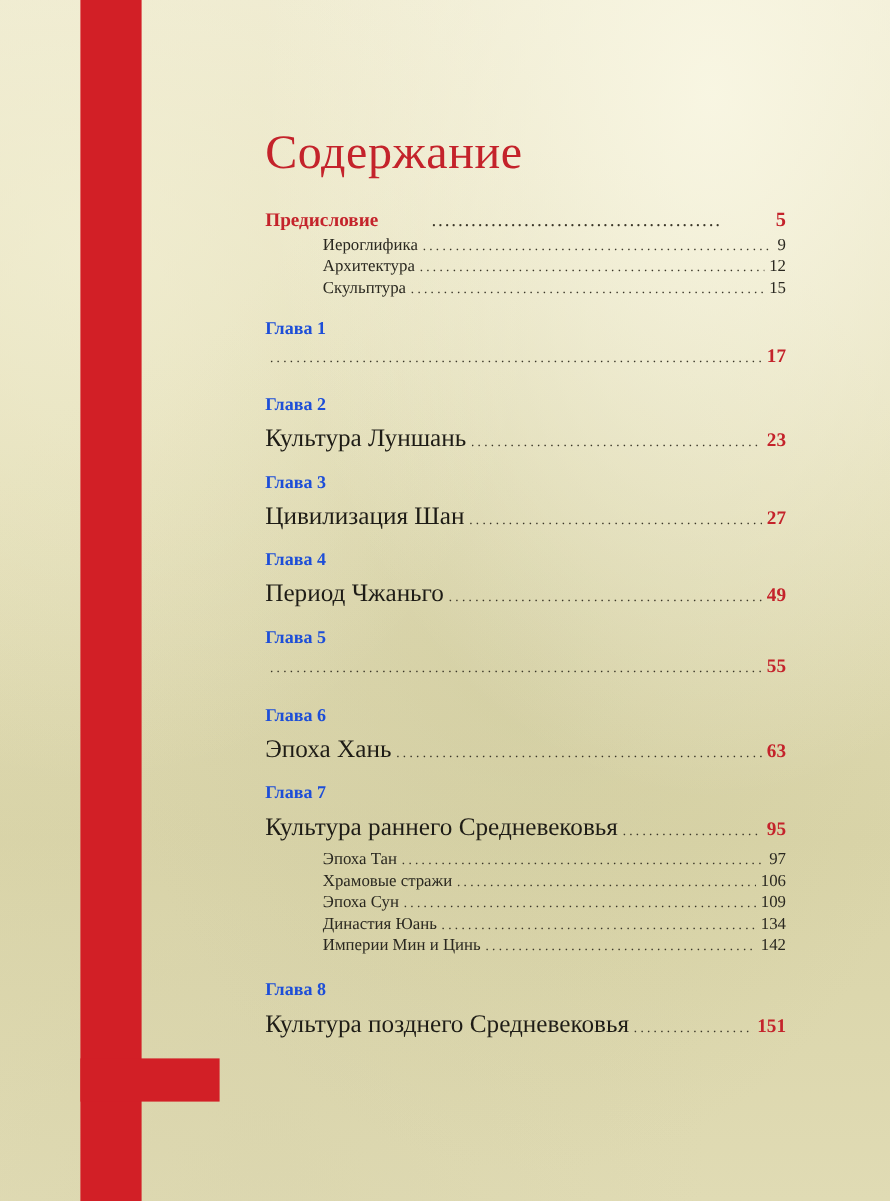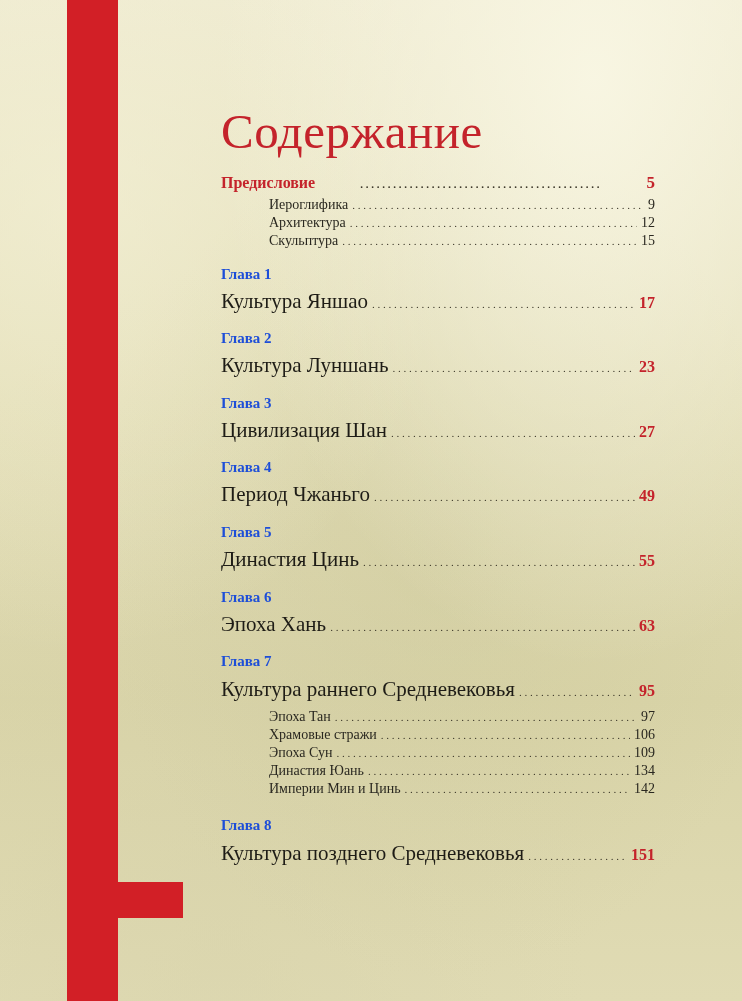--- a/index.html
+++ b/index.html
@@ -13,21 +13,21 @@
       radial-gradient(ellipse at 30% 90%, rgba(215,210,170,0.5) 0%, rgba(215,210,170,0) 50%),
       linear-gradient(180deg, #eeead0 0%, #e2ddb6 40%, #d9d4a8 70%, #e0dbb4 100%);
     font-family: "DejaVu Serif", "Liberation Serif", serif;
   }
   .bar-v { position: absolute; left: 67px; top: 0; width: 51px; height: 1001px; background: #d21f26; }
   .bar-h { position: absolute; left: 67px; top: 882px; width: 116px; height: 36px; background: #d21f26; }
 
   .toc { position: absolute; left: 221px; top: 0; width: 434px; }
   .title {
     position: absolute; left: 221px; top: 103px;
-    font-family: "Liberation Serif", serif; font-size: 49px; color: #c4232b;
+    font-family: "Liberation Serif", serif; font-size: 40px; color: #c4232b;
     letter-spacing: 0.5px;
   }
   .row { position: absolute; left: 0; width: 434px; display: flex; align-items: baseline; white-space: nowrap; }
   .row .lbl { flex: 0 0 auto; }
   .row .dots { flex: 1 1 auto; overflow: hidden; margin: 0 4px; color: #3a3628; letter-spacing: 4px; font-size: 11px; }
   .row .dots::before { content: ". . . . . . . . . . . . . . . . . . . . . . . . . . . . . . . . . . . . . . . . . . . . . . . . . . . . . . . . . . . . . . . . . . . . . . . . . . . . . . . . . . . . . . . . . . . . . . . . . . . . . . . . . . . . . . . . . . . . . . . . . . . . . . . . . . . . . . ."; letter-spacing: 0; }
   .row .pg { flex: 0 0 auto; text-align: right; }
 
   .preface { font-family: "Liberation Serif", serif; font-weight: bold; color: #c4232b; font-size: 16px; gap: 41px; }
   .preface .pg { font-size: 17px; color: #c4232b; }
@@ -70,21 +70,20 @@
     <span class="pg">12</span>
   </div>
   <div class="row sub" style="top:233px;">
     <span class="lbl">Скульптура</span>
     <span class="dots"></span>
     <span class="pg">15</span>
   </div>
 
   <div class="chap-label" style="top:266px;">Глава 1</div>
   <div class="row chap" style="top:289px;">
-    <span class="lbl">Культура Яншао</span>
     <span class="dots"></span>
     <span class="pg">17</span>
   </div>
 
   <div class="chap-label" style="top:330px;">Глава 2</div>
   <div class="row chap" style="top:353px;">
     <span class="lbl">Культура Луншань</span>
     <span class="dots"></span>
     <span class="pg">23</span>
   </div>
@@ -98,21 +97,20 @@
 
   <div class="chap-label" style="top:459px;">Глава 4</div>
   <div class="row chap" style="top:482px;">
     <span class="lbl">Период Чжаньго</span>
     <span class="dots"></span>
     <span class="pg">49</span>
   </div>
 
   <div class="chap-label" style="top:524px;">Глава 5</div>
   <div class="row chap" style="top:547px;">
-    <span class="lbl">Династия Цинь</span>
     <span class="dots"></span>
     <span class="pg">55</span>
   </div>
 
   <div class="chap-label" style="top:589px;">Глава 6</div>
   <div class="row chap" style="top:612px;">
     <span class="lbl">Эпоха Хань</span>
     <span class="dots"></span>
     <span class="pg">63</span>
   </div>

